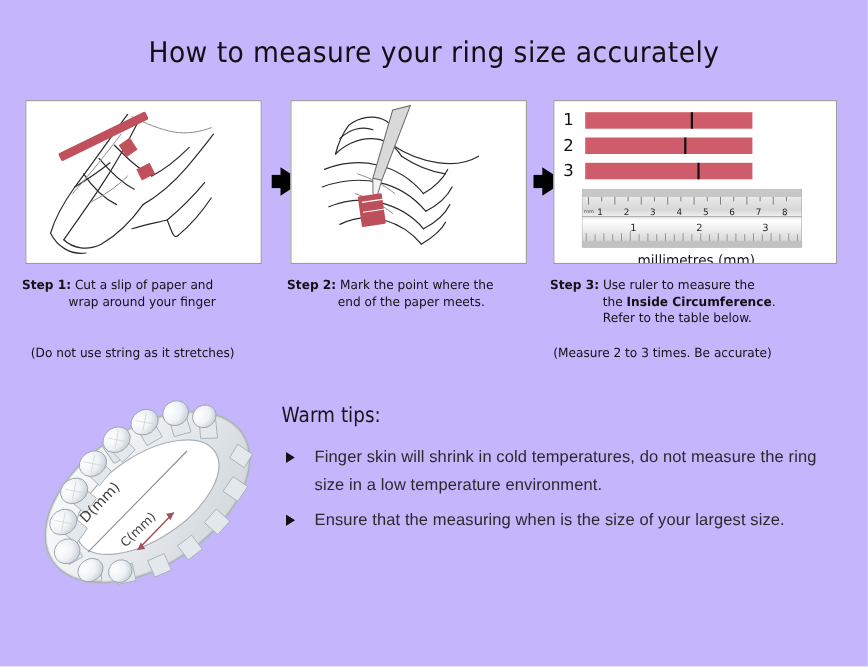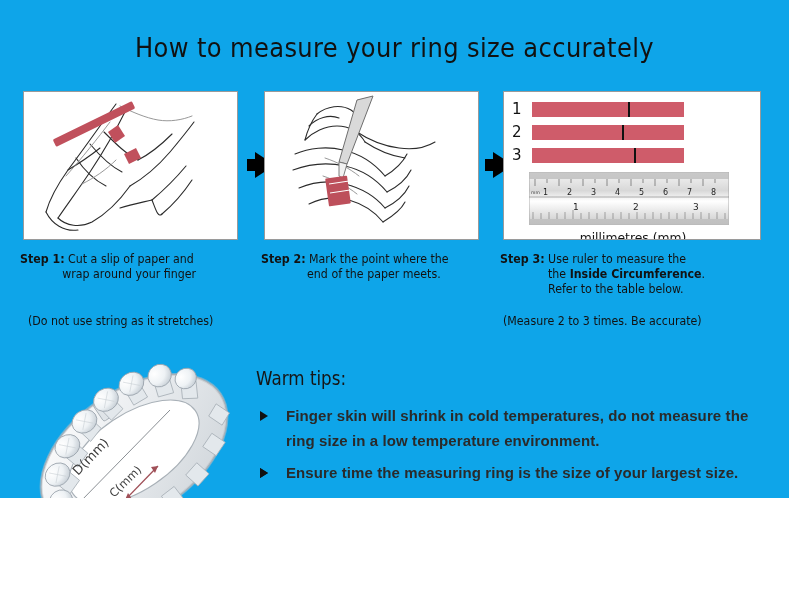--- a/index.html
+++ b/index.html
@@ -3,22 +3,22 @@
 <meta charset="utf-8">
 <style>
   html, body {
     margin: 0;
     padding: 0;
     background: #ffffff;
   }
   #page {
     position: relative;
     width: 789px;
-    height: 498px;
-    background: #0ea5e9;
+    height: 606px;
+    background: #c4b5fd;
     overflow: hidden;
     font-family: "Liberation Sans", sans-serif;
     color: #1a1a1a;
   }
 
   
   #title {
     position: absolute;
     left: 0;
     top: 33px;
@@ -184,21 +184,20 @@
   }
   .tip {
     position: relative;
     padding-left: 28px;
     margin-bottom: 7px;
     font-family: "Liberation Sans", sans-serif;
     font-size: 15px;
     line-height: 25px;
     color: #2a2a2a;
     letter-spacing: 0.1px;
-    font-weight: bold;
   }
   .tip-bullet {
     position: absolute;
     left: 2px;
     top: 8px;
     width: 0;
     height: 0;
     border-top: 5px solid transparent;
     border-bottom: 5px solid transparent;
     border-left: 8px solid #111111;
@@ -490,17 +489,17 @@
   <div id="tips-list">
     <div class="tip">
       <span class="tip-bullet"></span>
       <span>Finger skin will shrink in cold temperatures, do not measure the ring size in a low temperature environment.</span>
     </div>
     <div class="tip">
       <span class="tip-bullet"></span>
     </div>
     <div class="tip">
       <span class="tip-bullet"></span>
-      <span>Ensure time the measuring ring is the size of your largest size.</span>
+      <span>Ensure that the measuring when is the size of your largest size.</span>
     </div>
   </div>
 
 </div>
 
 </body></html>

